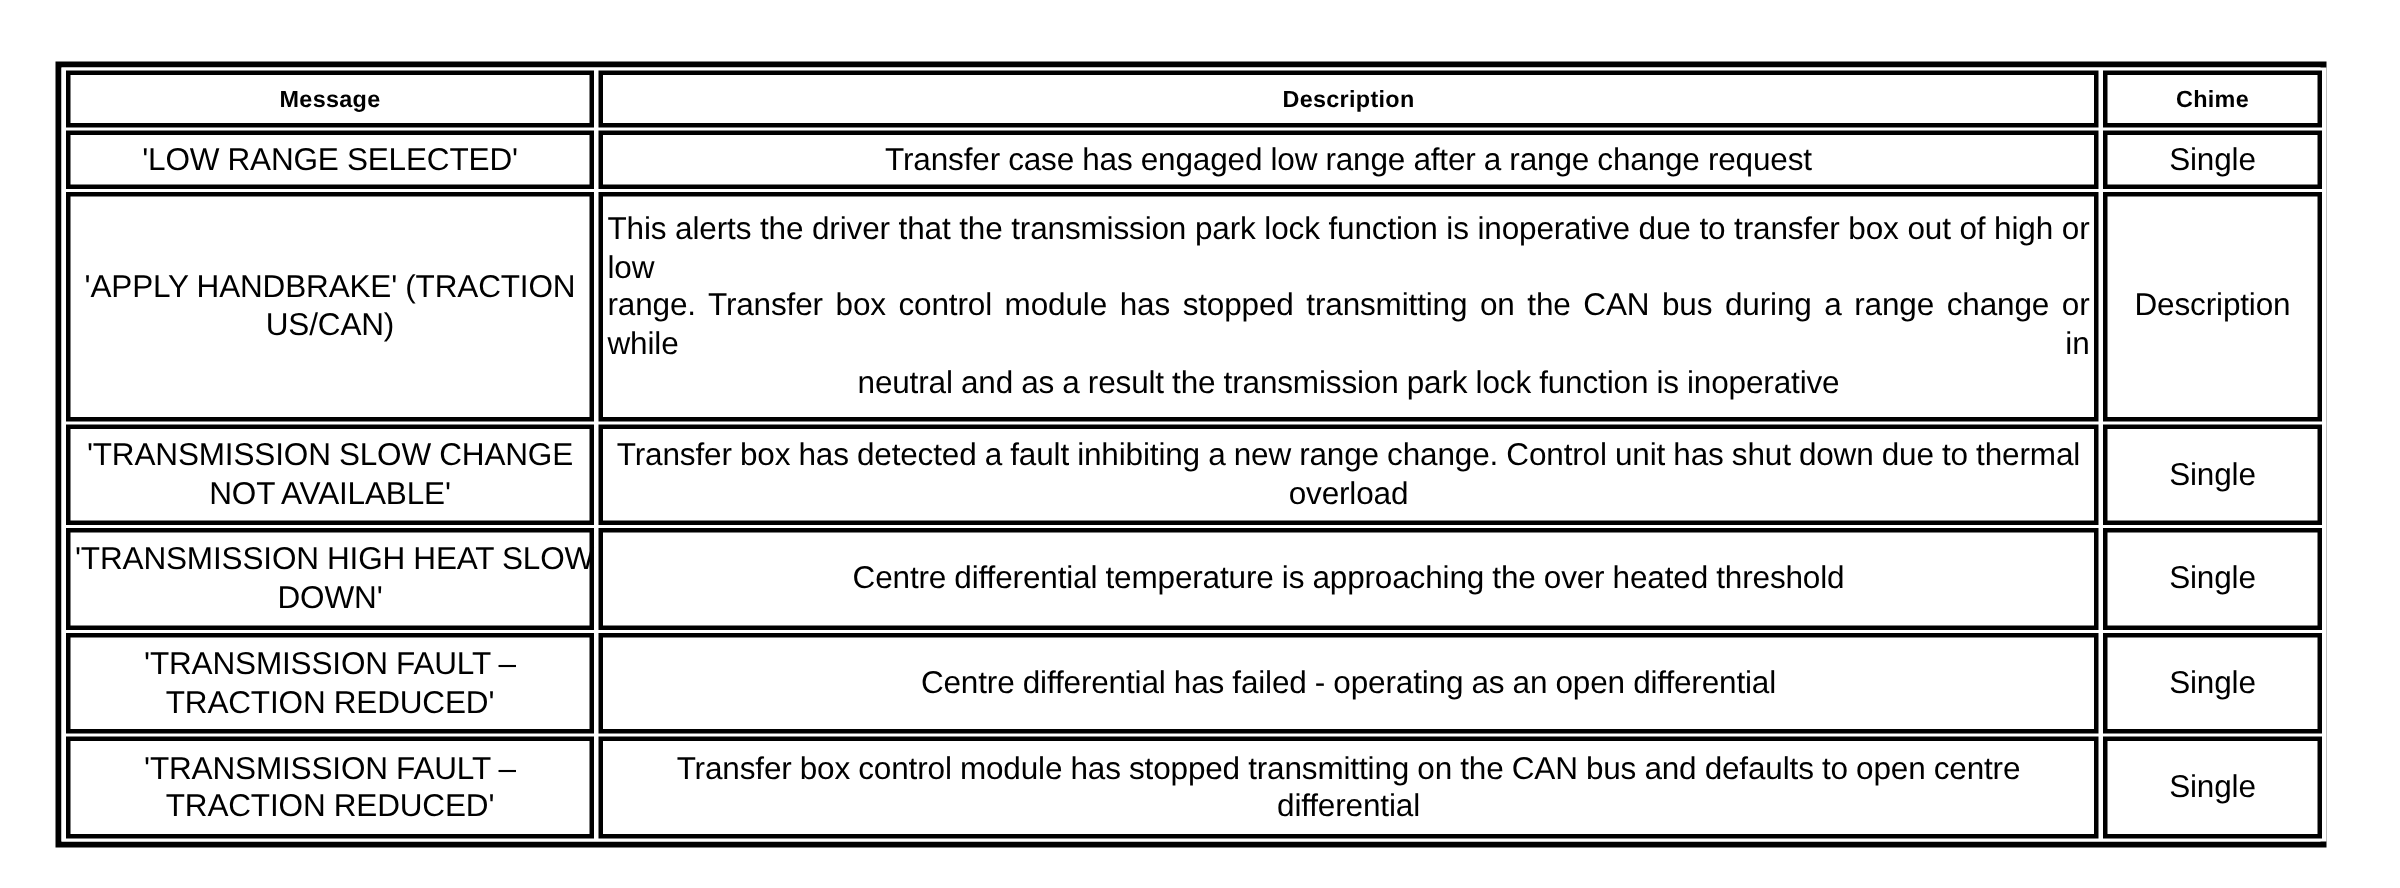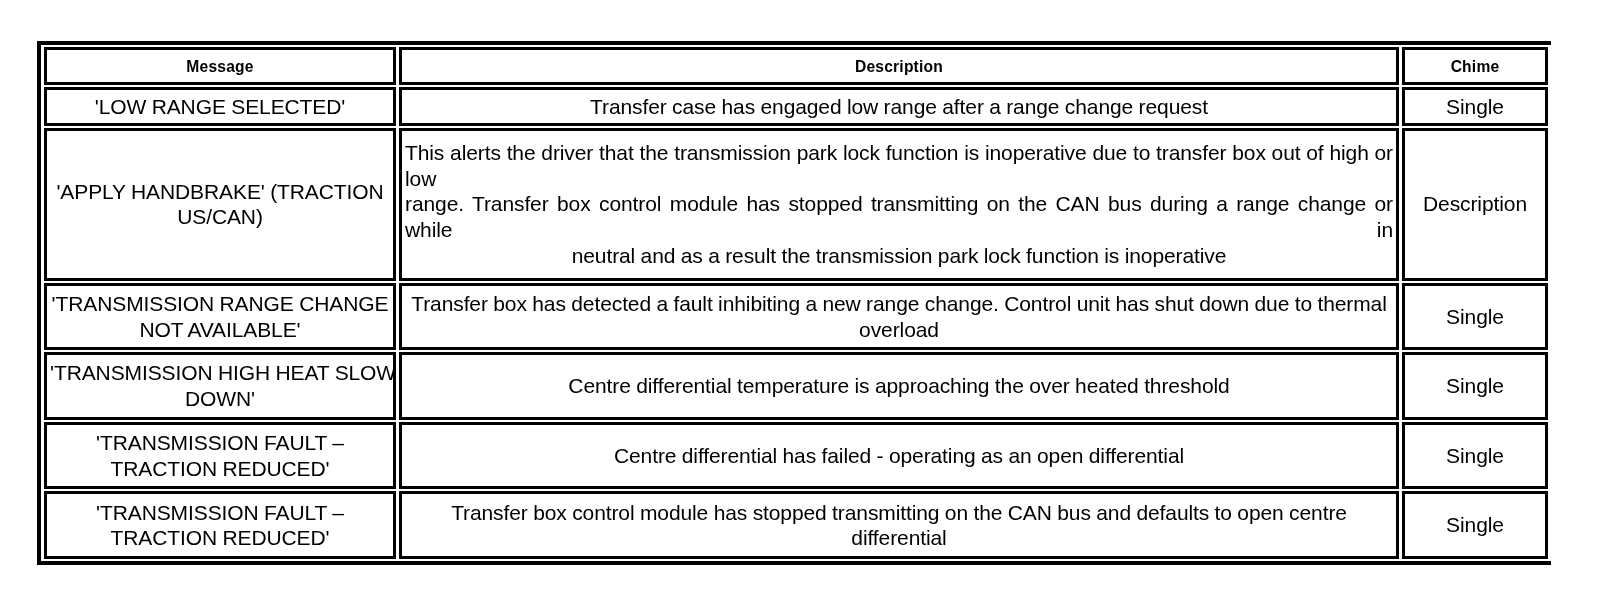--- a/index.html
+++ b/index.html
@@ -153,21 +153,21 @@
         <td class="cell-description cell-paragraph">
           <span class="para-line stretch">This alerts the driver that the transmission park lock function is inoperative due to transfer box out of high or low</span>
           <span class="para-line stretch">range. Transfer box control module has stopped transmitting on the CAN bus during a range change or while in</span>
           <span class="para-line">neutral and as a result the transmission park lock function is inoperative</span>
         </td>
         <td class="cell-chime">Description</td>
       </tr>
 
       <tr class="r-6">
         <td class="cell-message">
-          <span class="line">'TRANSMISSION RANGE CHANGE</span>
+          <span class="line">'TRANSMISSION SLOW CHANGE</span>
           <span class="line">NOT AVAILABLE'</span>
         </td>
         <td class="cell-description cell-paragraph">
           <span class="para-line">Transfer box has detected a fault inhibiting a new range change. Control unit has shut down due to thermal</span>
           <span class="para-line">overload</span>
         </td>
         <td class="cell-chime">Single</td>
       </tr>
 
       <tr class="r-7">

